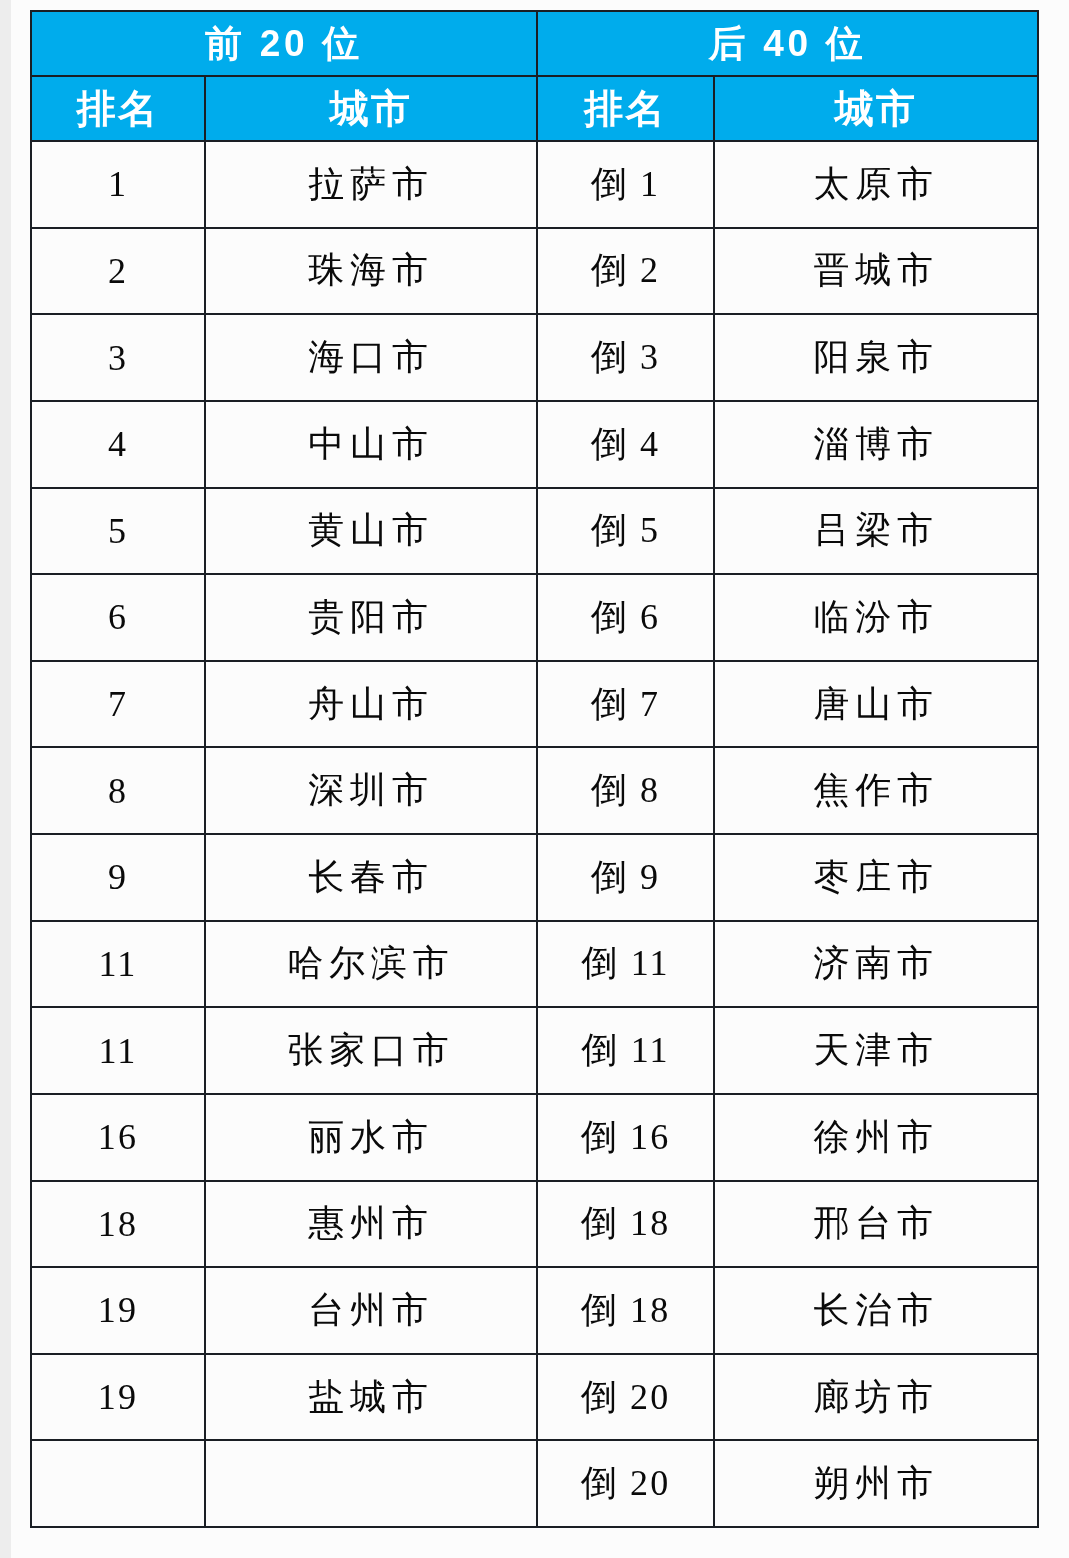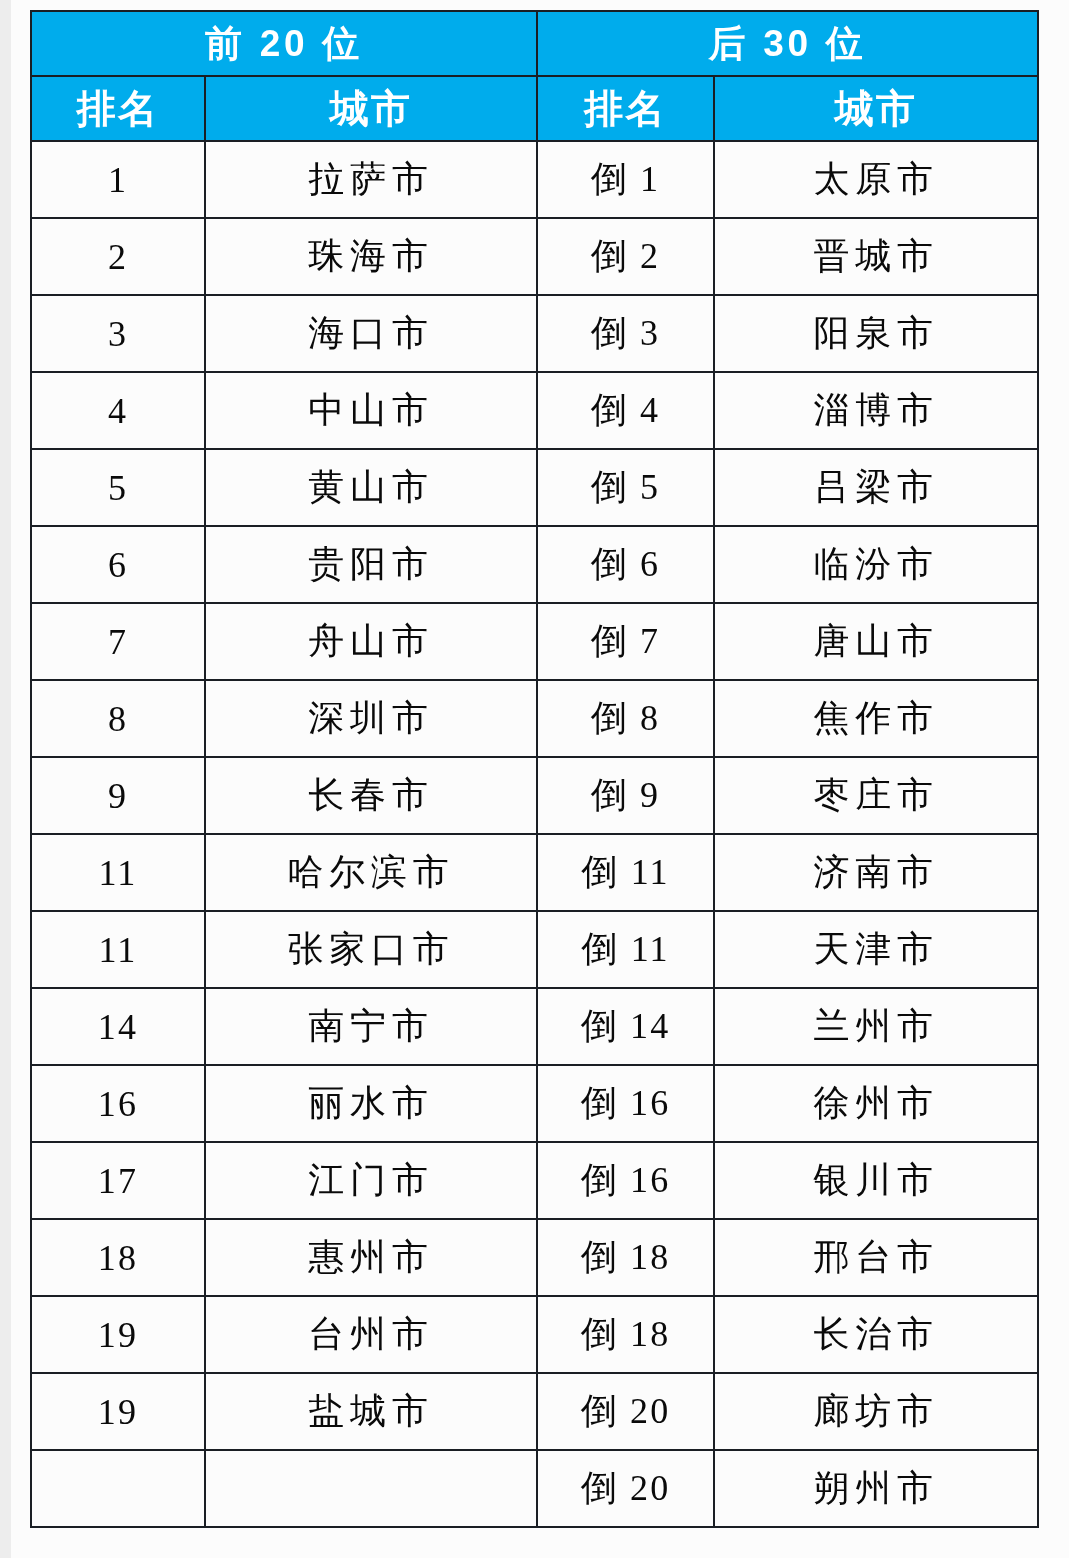--- a/index.html
+++ b/index.html
@@ -67,21 +67,21 @@
 <table class="rankings">
   <colgroup>
     <col style="width:174px">
     <col style="width:332px">
     <col style="width:177px">
     <col style="width:324px">
   </colgroup>
   <thead>
     <tr class="group-header">
       <th colspan="2">前 20 位</th>
-      <th colspan="2">后 30 位</th>
+      <th colspan="2">后 40 位</th>
     </tr>
     <tr class="sub-header">
       <th>排名</th>
       <th>城市</th>
       <th>排名</th>
       <th>城市</th>
     </tr>
   </thead>
   <tbody>
       <tr>
@@ -144,36 +144,24 @@
     <td class="rank">倒 11</td>
     <td class="city">济南市</td>
   </tr>
       <tr>
     <td class="rank">11</td>
     <td class="city">张家口市</td>
     <td class="rank">倒 11</td>
     <td class="city">天津市</td>
   </tr>
       <tr>
-    <td class="rank">14</td>
-    <td class="city">南宁市</td>
-    <td class="rank">倒 14</td>
-    <td class="city">兰州市</td>
-  </tr>
-      <tr>
     <td class="rank">16</td>
     <td class="city">丽水市</td>
     <td class="rank">倒 16</td>
     <td class="city">徐州市</td>
-  </tr>
-      <tr>
-    <td class="rank">17</td>
-    <td class="city">江门市</td>
-    <td class="rank">倒 16</td>
-    <td class="city">银川市</td>
   </tr>
       <tr>
     <td class="rank">18</td>
     <td class="city">惠州市</td>
     <td class="rank">倒 18</td>
     <td class="city">邢台市</td>
   </tr>
       <tr>
     <td class="rank">19</td>
     <td class="city">台州市</td>

